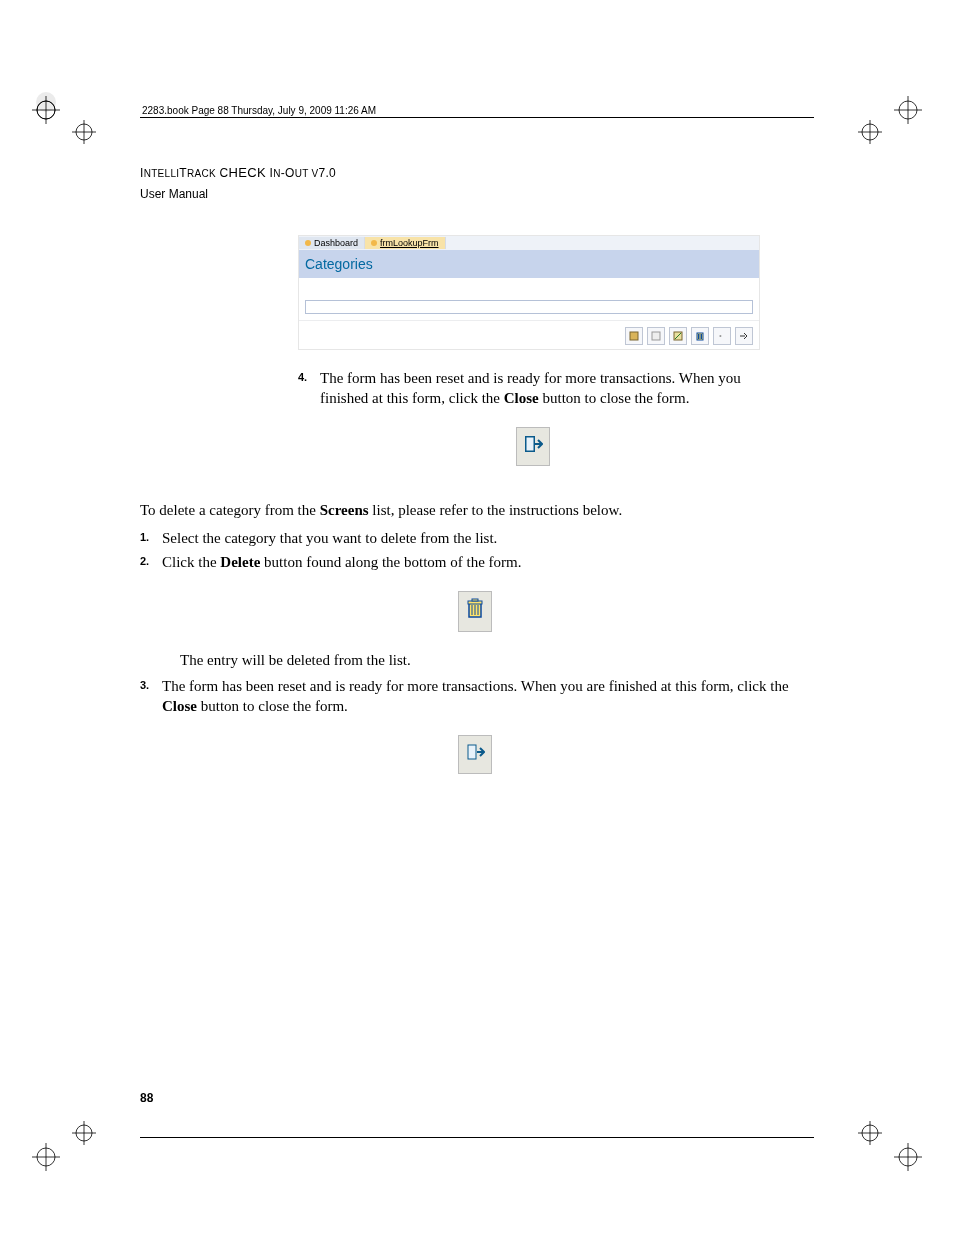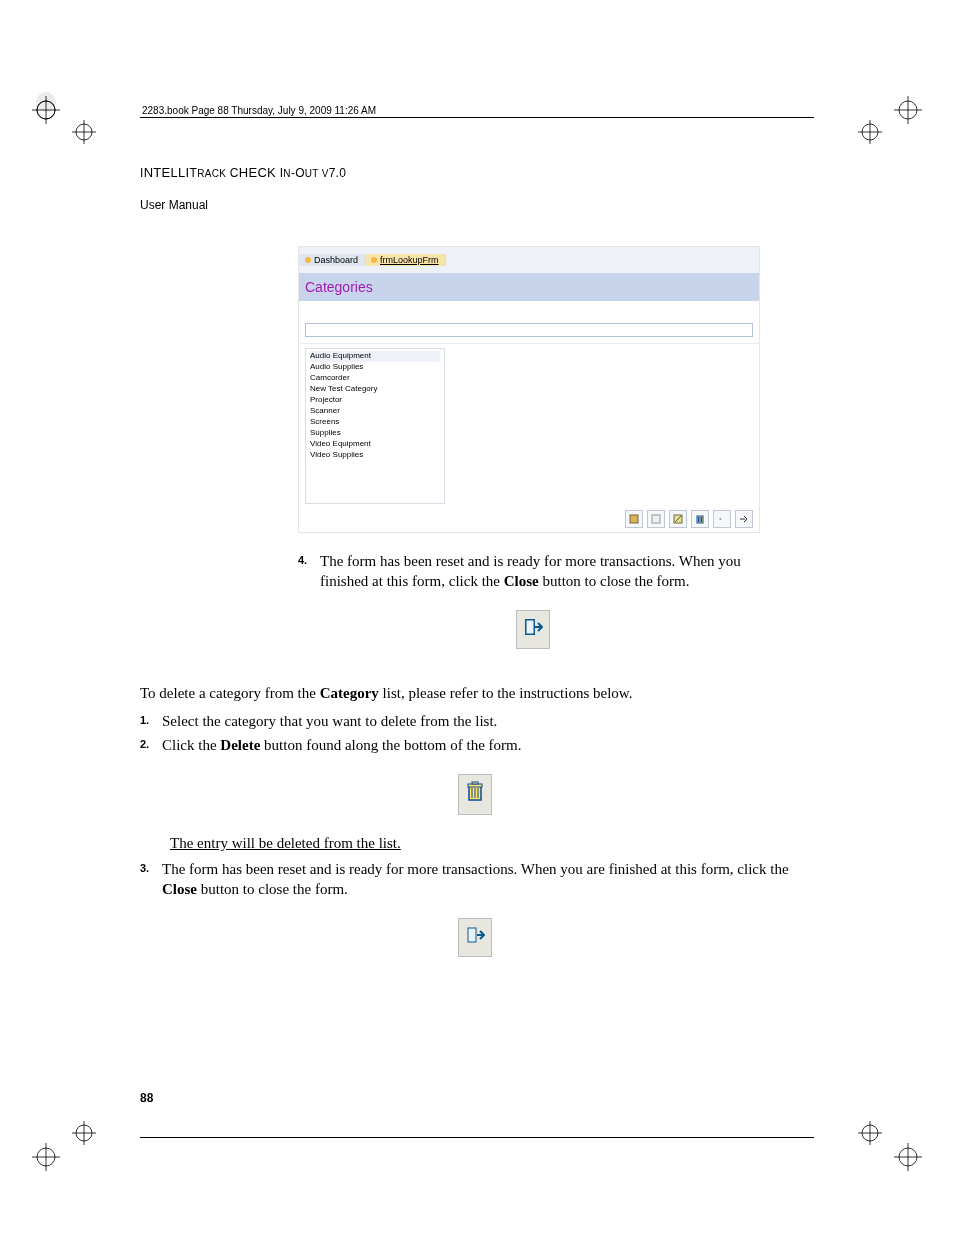--- a/index.html
+++ b/index.html
@@ -12,28 +12,28 @@
   .crop-bl{left:30px;bottom:60px;}
   .crop-br{right:30px;bottom:60px;}
   .cropline-h{position:absolute;height:0;border-top:1px solid #000;}
   .header-line{left:140px;right:140px;top:117px;}
   .header-tag{position:absolute;left:142px;top:105px;font:10px Arial,sans-serif;}
   .footer-line{left:140px;right:140px;bottom:97px;}
   
   .content{position:absolute;left:140px;top:165px;width:670px;}
   .doctitle{font:12px Verdana,Helvetica,Arial,sans-serif;letter-spacing:.3px;}
   .doctitle .sc{font-variant:small-caps;}
-  .subtitle{font:12px Verdana,Helvetica,Arial,sans-serif;margin-top:18px;}
+  .subtitle{font:12px Verdana,Helvetica,Arial,sans-serif;margin-top:7px;}
   
   .shot-wrap{margin-top:34px;margin-left:158px;width:460px;background:#fff;border:1px solid #e6e6e6;}
-  .tabs{display:flex;background:#eef2f8;font:9px Arial;align-items:center;height:26px;}
+  .tabs{display:flex;background:#eef2f8;font:9px Arial;align-items:center;height:14px;}
   .tab{padding:1px 6px;border-right:1px solid #d6dbe4;display:flex;align-items:center;background:#dfe6f0;}
   .tab.active{background:#f8e3a8;text-decoration:underline;}
   .tab .dot{width:6px;height:6px;border-radius:50%;background:#f2b84a;margin-right:3px;}
-  .bluebar{background:#c7d4ec;height:28px;padding-left:6px;font:14px "Trebuchet MS",Arial;color:#a21caf;display:flex;align-items:center;}
+  .bluebar{background:#c7d4ec;height:28px;padding-left:6px;font:14px "Trebuchet MS",Arial;color:#0369a1;display:flex;align-items:center;}
   .spacer{height:22px;background:#fff;}
   .searchrow{padding:0 6px 6px;border-bottom:1px solid #ecedef;}
   .searchbox{border:1px solid #b5c1d7;height:12px;}
   .listcol{border:1px solid #d9dee6;width:130px;margin:4px 0 0 6px;font:8px Arial;line-height:1.25;padding:2px 4px;min-height:150px;}
   .listcol div{border-bottom:1px solid transparent;}
   .tb-row{display:flex;justify-content:flex-end;gap:4px;padding:6px 6px 4px;}
   .tb-btn{width:16px;height:16px;border:1px solid #bfc6d4;background:#f6f7fa;display:flex;align-items:center;justify-content:center;}
   .tb-btn svg{display:block;}
   
   .body{margin-top:18px;margin-left:158px;width:470px;font:15px/1.35 "Times New Roman",serif;}
@@ -100,54 +100,40 @@
     </g>
       </svg>
   </div>
 
   <div class="cropline-h header-line"></div>
   <div class="header-tag">2283.book  Page 88  Thursday, July 9, 2009  11:26 AM</div>
   <div class="cropline-h footer-line"></div>
 
   <div class="content">
     <div class="doctitle">
-      <span class="sc">I</span><span style="font-size:13px">NTELLI</span><span class="sc">T</span><span style="font-size:10px">RACK</span> <span class="sc">C</span><span style="font-size:13px">HECK</span> <span class="sc">I</span><span style="font-size:10px">N</span>-<span class="sc">O</span><span style="font-size:10px">UT V</span>7.0
+      <span class="sc">I</span><span style="font-size:10px">NTELLI</span><span class="sc">T</span><span style="font-size:10px">RACK</span> <span class="sc">C</span><span style="font-size:13px">HECK</span> <span class="sc">I</span><span style="font-size:10px">N</span>-<span class="sc">O</span><span style="font-size:10px">UT V</span>7.0
     </div>
     <div class="subtitle">User Manual</div>
 
     <div class="shot-wrap">
       <div class="tabs">
         <div class="tab">
             <span class="dot"></span>
             <span>Dashboard</span>
           </div>
         <div class="tab active">
             <span class="dot"></span>
             <span>frmLookupFrm</span>
           </div>
       </div>
       <div class="bluebar">Categories</div>
       <div class="spacer"></div>
       <div class="searchrow">
           <div class="searchbox"></div>
         </div>
-      <div style="display:flex;">
-        <div class="listcol">
-          <div style="background:#eef2f8;">Audio Equipment</div>
-          <div>Audio Supplies</div>
-          <div>Camcorder</div>
-          <div>New Test Category</div>
-          <div>Projector</div>
-          <div>Scanner</div>
-          <div>Screens</div>
-          <div>Supplies</div>
-          <div>Video Equipment</div>
-          <div>Video Supplies</div>
-        </div>
-      </div>
       <div class="tb-row">
         <div class="tb-btn">
             <svg width="10" height="10">
               <rect x="1" y="1" width="8" height="8" fill="#d9b45a" stroke="#7a6630"></rect>
             </svg>
           </div>
         <div class="tb-btn">
             <svg width="10" height="10">
               <rect x="1" y="1" width="8" height="8" fill="#eee" stroke="#999"></rect>
             </svg>
@@ -192,21 +178,21 @@
               <path d="M3 3h8v14H3z M12 10h6 M15 6l4 4-4 4" stroke="#0b5a8b" stroke-width="2" fill="none"></path>
               <rect x="3" y="3" width="8" height="14" fill="#e8f2fa" stroke="#0b5a8b"></rect>
             </svg>
         </div>
       </div>
     </div>
 
     <div class="sec">
       <div class="sec-body">
         <div>
-          <span>To delete a category from the </span><b>Category</b><span> list, please refer to the instructions below.</span>
+          <span>To delete a category from the </span><b>Screens</b><span> list, please refer to the instructions below.</span>
         </div>
         <div class="step" style="margin-top:8px;">
           <div class="num">1.</div>
           <div class="txt">Select the category that you want to delete from the list.</div>
         </div>
         <div class="step">
           <div class="num">2.</div>
           <div class="txt">
             <span>Click the </span><b>Delete</b><span> button found along the bottom of the form.</span>
           </div>
@@ -216,21 +202,21 @@
             <svg width="20" height="22">
               <rect x="4" y="5" width="12" height="14" fill="#ffe36b" stroke="#0b4aa0" stroke-width="1.5"></rect>
               <rect x="3" y="3" width="14" height="3" fill="#ffe36b" stroke="#0b4aa0"></rect>
               <rect x="7" y="1" width="6" height="2" fill="#ffe36b" stroke="#0b4aa0"></rect>
               <line x1="7" y1="7" x2="7" y2="17" stroke="#0b4aa0"></line>
               <line x1="10" y1="7" x2="10" y2="17" stroke="#0b4aa0"></line>
               <line x1="13" y1="7" x2="13" y2="17" stroke="#0b4aa0"></line>
             </svg>
           </div>
         </div>
-        <div style="margin-left:30px;text-decoration:underline;">The entry will be deleted from the list.</div>
+        <div style="margin-left:40px;">The entry will be deleted from the list.</div>
         <div class="step" style="margin-top:6px;">
           <div class="num">3.</div>
           <div class="txt">
             <span>The form has been reset and is ready for more transactions. When you are finished at this form, click the </span><b>Close</b><span> button to close the form.</span>
           </div>
         </div>
         <div class="iconblk">
           <div class="iconbtn">
             <svg width="20" height="20">
                 <rect x="3" y="3" width="8" height="14" fill="#e8f2fa" stroke="#0b5a8b"></rect>

